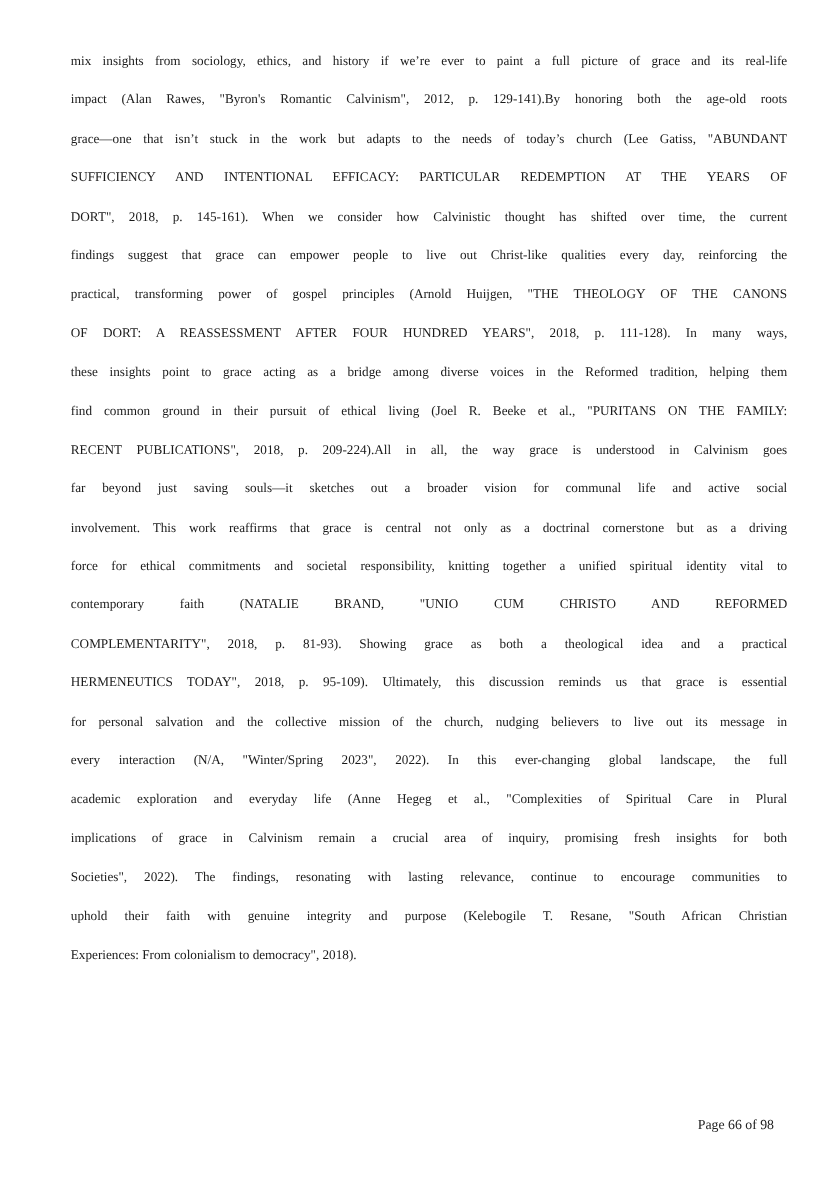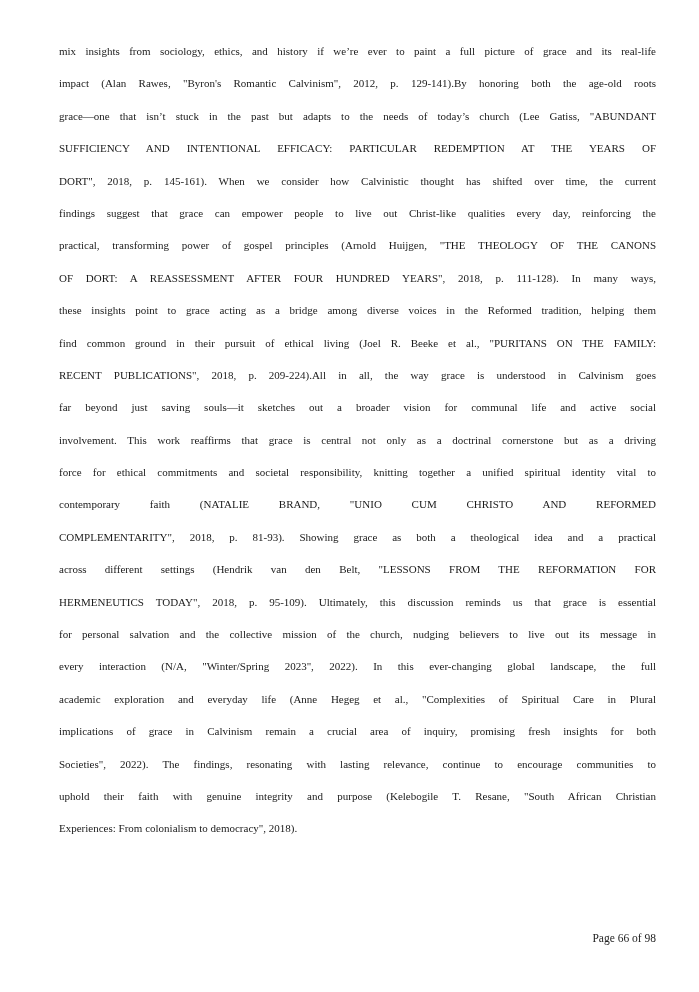--- a/index.html
+++ b/index.html
@@ -36,48 +36,47 @@
       text-align: justify;
       text-align-last: justify;
       overflow: visible;
       margin-left: 17px;
     }
     .line.last {
       text-align-last: left;
     }
     .footer {
       position: absolute;
-      right: 43px;
+      right: 54px;
       top: 932px;
       font-size: 11.5px;
       color: #222;
     }
   </style>
 </head>
 <body>
 
 <div class="page">
   <div class="body-text">
     <div class="line">mix insights from sociology, ethics, and history if we’re ever to paint a full picture of grace and its real-life</div>
     <div class="line">impact (Alan Rawes, "Byron's Romantic Calvinism", 2012, p. 129-141).By honoring both the age-old roots</div>
-    <div class="line">grace—one that isn’t stuck in the past but adapts to the needs of today’s church (Lee Gatiss, "ABUNDANT</div>
+    <div class="line">grace—one that isn’t stuck in the work but adapts to the needs of today’s church (Lee Gatiss, "ABUNDANT</div>
     <div class="line">SUFFICIENCY AND INTENTIONAL EFFICACY: PARTICULAR REDEMPTION AT THE YEARS OF</div>
     <div class="line">DORT", 2018, p. 145-161). When we consider how Calvinistic thought has shifted over time, the current</div>
     <div class="line">findings suggest that grace can empower people to live out Christ-like qualities every day, reinforcing the</div>
     <div class="line">practical, transforming power of gospel principles (Arnold Huijgen, "THE THEOLOGY OF THE CANONS</div>
     <div class="line">OF DORT: A REASSESSMENT AFTER FOUR HUNDRED YEARS", 2018, p. 111-128). In many ways,</div>
     <div class="line">these insights point to grace acting as a bridge among diverse voices in the Reformed tradition, helping them</div>
     <div class="line">find common ground in their pursuit of ethical living (Joel R. Beeke et al., "PURITANS ON THE FAMILY:</div>
     <div class="line">RECENT PUBLICATIONS", 2018, p. 209-224).All in all, the way grace is understood in Calvinism goes</div>
     <div class="line">far beyond just saving souls—it sketches out a broader vision for communal life and active social</div>
     <div class="line">involvement. This work reaffirms that grace is central not only as a doctrinal cornerstone but as a driving</div>
     <div class="line">force for ethical commitments and societal responsibility, knitting together a unified spiritual identity vital to</div>
     <div class="line">contemporary faith (NATALIE BRAND, "UNIO CUM CHRISTO AND REFORMED</div>
     <div class="line">COMPLEMENTARITY", 2018, p. 81-93). Showing grace as both a theological idea and a practical</div>
-    <div class="line">across different settings (Hendrik van den Belt, "LESSONS FROM THE REFORMATION FOR</div>
     <div class="line">HERMENEUTICS TODAY", 2018, p. 95-109). Ultimately, this discussion reminds us that grace is essential</div>
     <div class="line">for personal salvation and the collective mission of the church, nudging believers to live out its message in</div>
     <div class="line">every interaction (N/A, "Winter/Spring 2023", 2022). In this ever-changing global landscape, the full</div>
     <div class="line">academic exploration and everyday life (Anne Hegeg et al., "Complexities of Spiritual Care in Plural</div>
     <div class="line">implications of grace in Calvinism remain a crucial area of inquiry, promising fresh insights for both</div>
     <div class="line">Societies", 2022). The findings, resonating with lasting relevance, continue to encourage communities to</div>
     <div class="line">uphold their faith with genuine integrity and purpose (Kelebogile T. Resane, "South African Christian</div>
     <div class="line last">Experiences: From colonialism to democracy", 2018).</div>
   </div>
 

